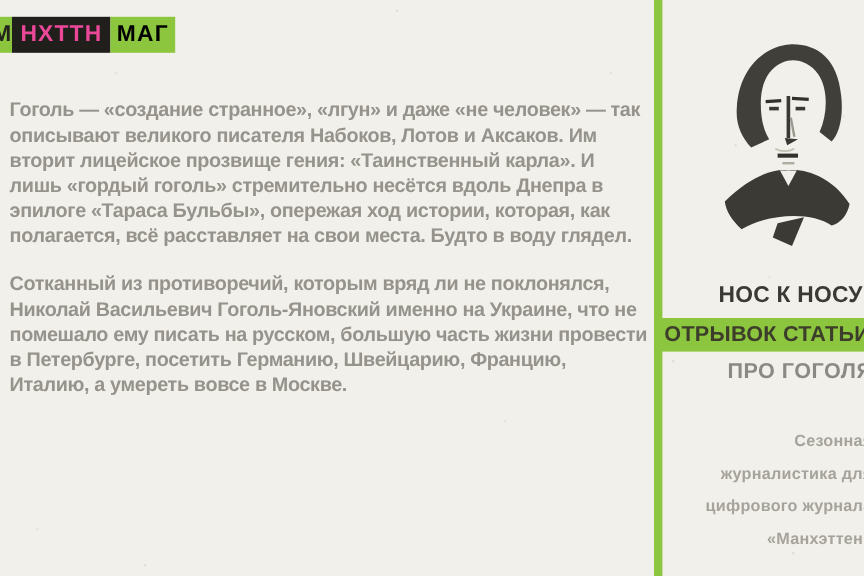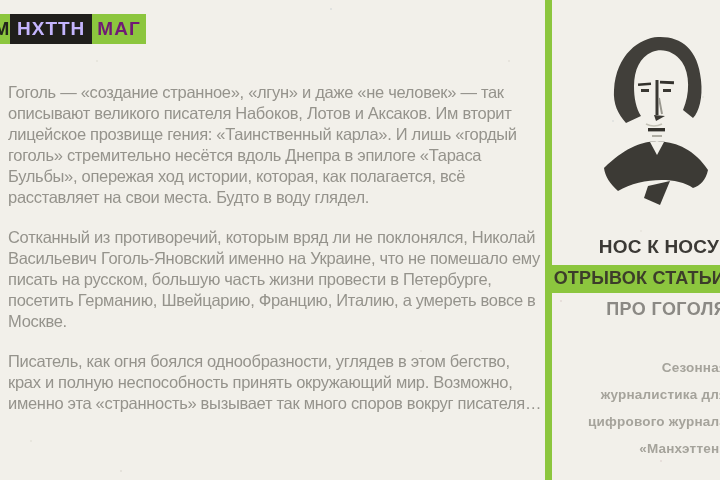--- a/index.html
+++ b/index.html
@@ -9,28 +9,28 @@
     font-family:"Liberation Sans","DejaVu Sans",sans-serif;
   }
   
   .speckles{position:absolute;inset:0;pointer-events:none;}
   .speckles i{position:absolute;width:2px;height:2px;border-radius:1px;opacity:.55;}
 
   
   .logo{position:absolute;top:14px;left:-6px;display:flex;align-items:stretch;height:30px;cursor:pointer;}
   .logo-cell{display:flex;align-items:center;font-weight:700;font-size:19px;letter-spacing:1px;}
   .logo-m{background:#8cc63e;color:#23251c;width:16px;justify-content:center;}
-  .logo-black{background:#201f1c;color:#c4b5fd;padding:9px 7px;text-align:right;}
-  .logo-green{background:#8cc63e;color:#701a75;padding:0 5px;}
+  .logo-black{background:#201f1c;color:#ec4899;padding:9px 7px;text-align:right;}
+  .logo-green{background:#8cc63e;color:#000000;padding:0 5px;}
 
   
   .article{position:absolute;left:8px;top:82px;width:534px;}
   .article p{
     margin:0 0 19px 0;
-    font-size:16.5px;line-height:21px;font-weight:400;
+    font-size:16.5px;line-height:21px;font-weight:700;
     letter-spacing:-0.3px;color:#95938c;
   }
 
   
   .vline{position:absolute;left:545px;top:0;width:7px;height:480px;background:#8cc63e;}
 
   .headline{position:absolute;left:545px;width:182px;top:236px;text-align:right;}
   .h-row1{font-size:19px;font-weight:700;color:#3b3935;letter-spacing:0.2px;padding-right:8px;white-space:nowrap;}
   .h-row2{display:block;background:#8cc63e;color:#3c3d2a;font-size:18px;font-weight:700;
           padding:3px 2px 4px 4px;margin:7px 0 6px 0;white-space:nowrap;letter-spacing:0.2px;}
@@ -62,21 +62,20 @@
 
 <div class="logo">
   <span class="logo-cell logo-m">М</span>
   <span class="logo-cell logo-black">НХТТН</span>
   <span class="logo-cell logo-green">МАГ</span>
 </div>
 
 <div class="article">
   <p>Гоголь — «создание странное», «лгун» и даже «не человек» — так описывают великого писателя Набоков, Лотов и Аксаков. Им вторит лицейское прозвище гения: «Таинственный карла». И лишь «гордый гоголь» стремительно несётся вдоль Днепра в эпилоге «Тараса Бульбы», опережая ход истории, которая, как полагается, всё расставляет на свои места. Будто в воду глядел.</p>
   <p>Сотканный из противоречий, которым вряд ли не поклонялся, Николай Васильевич Гоголь-Яновский именно на Украине, что не помешало ему писать на русском, большую часть жизни провести в Петербурге, посетить Германию, Швейцарию, Францию, Италию, а умереть вовсе в Москве.</p>
-  <p>Писатель, как огня боялся однообразности, углядев в этом бегство, крах и полную неспособность принять окружающий мир. Возможно, именно эта «странность» вызывает так много споров вокруг писателя…</p>
 </div>
 
 <div class="vline"></div>
 
 <svg class="portrait" viewBox="0 0 122 178" xmlns="http://www.w3.org/2000/svg">
 
   <path fill="#413f3a" d="M18,62 C20,26 44,10 62,9 C84,8 102,20 105,52 C107,70 103,84 97,90
            L87,82 C94,66 94,46 86,34 C78,23 66,20 56,24 C44,29 38,42 38,58
            C38,70 40,80 45,88 L30,95 C22,86 17,76 18,62 Z"></path>
 

